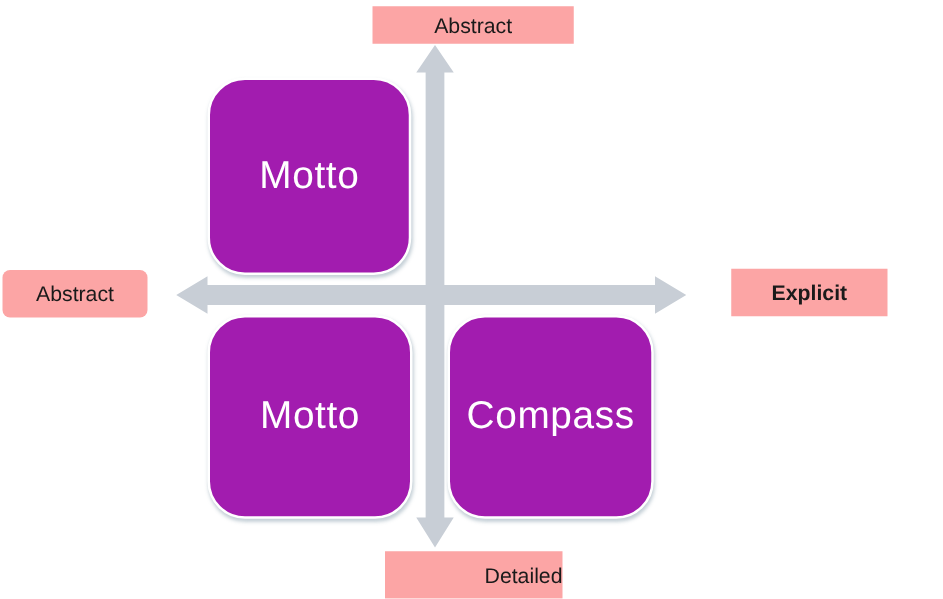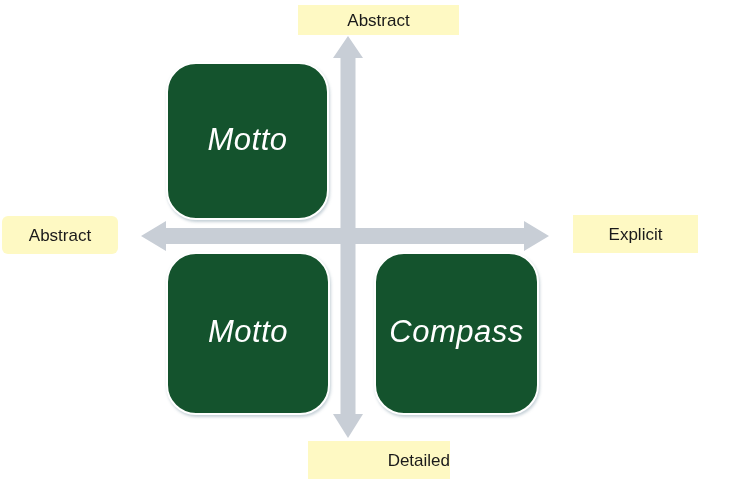--- a/index.html
+++ b/index.html
@@ -18,59 +18,58 @@
   .axes-svg {
     position: absolute;
     left: 0;
     top: 0;
     width: 754px;
     height: 479px;
   }
   .quad {
     position: absolute;
     box-sizing: border-box;
-    background: #14532d;
+    background: #a21caf;
     border: 2px solid #ffffff;
     border-radius: 30px;
     display: flex;
     align-items: center;
     justify-content: center;
     box-shadow: 1px 2px 3px rgba(90, 120, 140, 0.35);
-    font-style: italic;
   }
   .quad span {
     color: #ffffff;
     font-size: 31px;
     letter-spacing: 0.5px;
     font-weight: 400;
     line-height: 1;
     padding-bottom: 4px;
   }
   .q-tl { left: 166px; top: 62px;  width: 163px; height: 158px; }
   .q-tr { left: 359px; top: 62px;  width: 163px; height: 158px; }
   .q-bl { left: 166px; top: 252px; width: 164px; height: 163px; }
-  .q-br { left: 374px; top: 252px; width: 165px; height: 163px; text-align: center; }
+  .q-br { left: 358px; top: 252px; width: 165px; height: 163px; text-align: center; }
 
   .axis-label {
     position: absolute;
     box-sizing: border-box;
-    background: #fef9c3;
+    background: #fca5a5;
     display: flex;
     align-items: center;
     justify-content: center;
   }
   .axis-label span {
     color: #1a1a1a;
     font-size: 17px;
     line-height: 1;
   }
   .label-top    { left: 298px; top: 5px;   width: 161px; height: 30px; }
   .label-bottom { left: 308px; top: 441px; width: 142px; height: 38px; justify-content: flex-end; }
   .label-left   { left: 2px;   top: 216px; width: 116px; height: 38px; border-radius: 6px; }
-  .label-right  { left: 573px; top: 215px; width: 125px; height: 38px; }
+  .label-right  { left: 585px; top: 215px; width: 125px; height: 38px; font-weight: bold; }
 </style>
 </head>
 <body>
 
 <div class="stage">
 
   <svg class="axes-svg" viewBox="0 0 754 479" xmlns="http://www.w3.org/2000/svg" aria-hidden="true">
     <polygon points="348,36 333,58 340.5,58 340.5,414 333,414 348,438 363,414 355.5,414 355.5,58 363,58" fill="#C8CED6"></polygon>
     <polygon points="141,236 166,221 166,228 524,228 524,221 549,236 524,251 524,244 166,244 166,251" fill="#C8CED6"></polygon>
   </svg>

